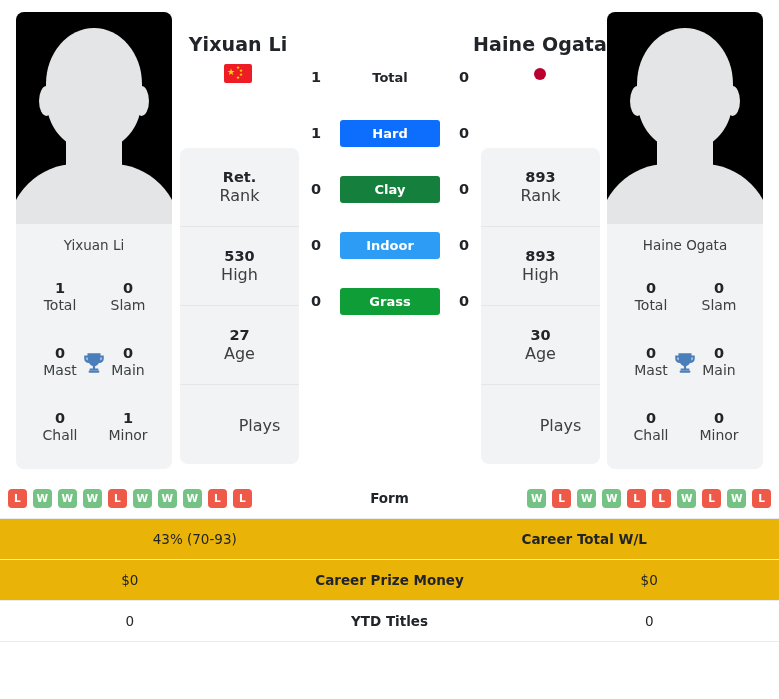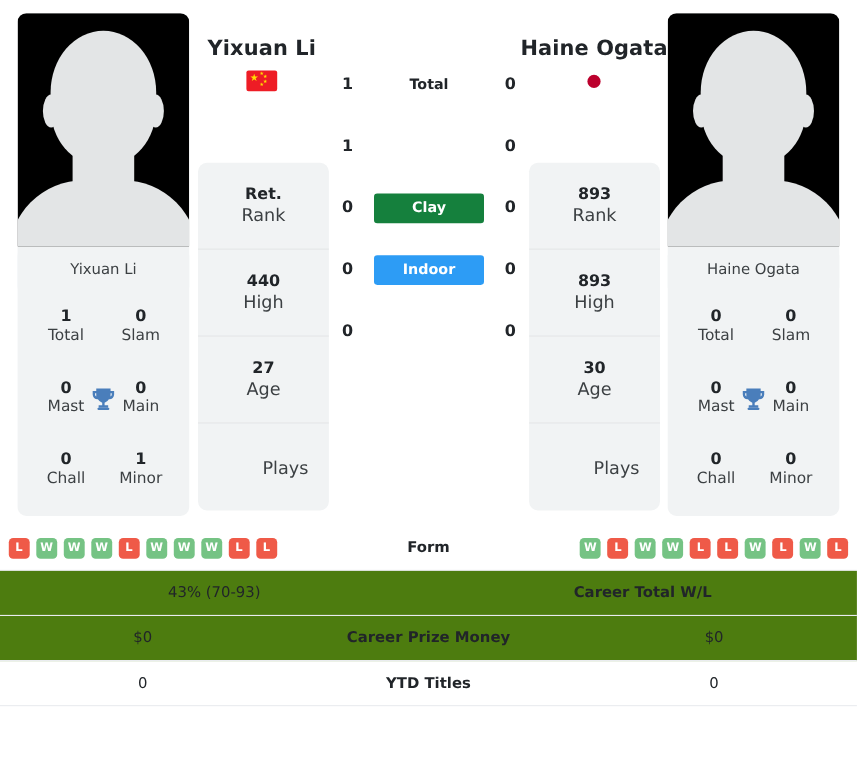--- a/index.html
+++ b/index.html
@@ -199,21 +199,21 @@
   }
 
   
   .stats { position: absolute; left: 0; top: 478px; width: 779px; }
   .srow {
     display: flex;
     align-items: center;
     height: 41px;
     border-bottom: 1px solid #e9ecef;
   }
-  .srow.alt { background: #4d7c0f; }
+  .srow.alt { background: #eab308; }
   .scell {
     flex: 1;
     text-align: center;
     font-size: 13.5px;
     color: #212529;
   }
   .scell.mid { font-weight: bold; }
 
   .form-list {
     display: flex;
@@ -279,21 +279,21 @@
         <div class="dot"></div>
       </div>
     </div>
 
     <div class="meta-card left">
       <div class="meta-cell">
         <span class="meta-val">Ret.</span>
         <span class="meta-lab">Rank</span>
       </div>
       <div class="meta-cell">
-        <span class="meta-val">440</span>
+        <span class="meta-val">530</span>
         <span class="meta-lab">High</span>
       </div>
       <div class="meta-cell">
         <span class="meta-val">27</span>
         <span class="meta-lab">Age</span>
       </div>
       <div class="meta-cell">
         <span class="meta-val"></span>
         <span class="meta-lab">Plays</span>
       </div>
@@ -319,34 +319,36 @@
     </div>
 
     <div class="h2h" id="h2h">
         <div class="h2h-row">
           <div class="h2h-num">1</div>
           <div class="h2h-mid plain">Total</div>
           <div class="h2h-num">0</div>
         </div>
         <div class="h2h-row">
           <div class="h2h-num">1</div>
+          <div class="h2h-mid badge" style="background: rgb(13, 110, 253);">Hard</div>
           <div class="h2h-num">0</div>
         </div>
         <div class="h2h-row">
           <div class="h2h-num">0</div>
           <div class="h2h-mid badge" style="background: #15803d;">Clay</div>
           <div class="h2h-num">0</div>
         </div>
         <div class="h2h-row">
           <div class="h2h-num">0</div>
           <div class="h2h-mid badge" style="background: rgb(45, 156, 245);">Indoor</div>
           <div class="h2h-num">0</div>
         </div>
         <div class="h2h-row">
           <div class="h2h-num">0</div>
+          <div class="h2h-mid badge" style="background: rgb(15, 157, 56);">Grass</div>
           <div class="h2h-num">0</div>
         </div>
       </div>
 
     <div id="titles-left"></div>
     <div id="titles-right"></div>
 
   <div style="position: absolute; top: 225px; left: 16px; width: 156px; height: 244px; background: rgb(241, 243, 244); border-radius: 8px;">
         <div style="text-align: center; padding-top: 12px; font-size: 13.5px; color: rgb(60, 64, 67);">Yixuan Li</div>
         <div style="position: relative; margin-top: 14px; height: 185px;">

